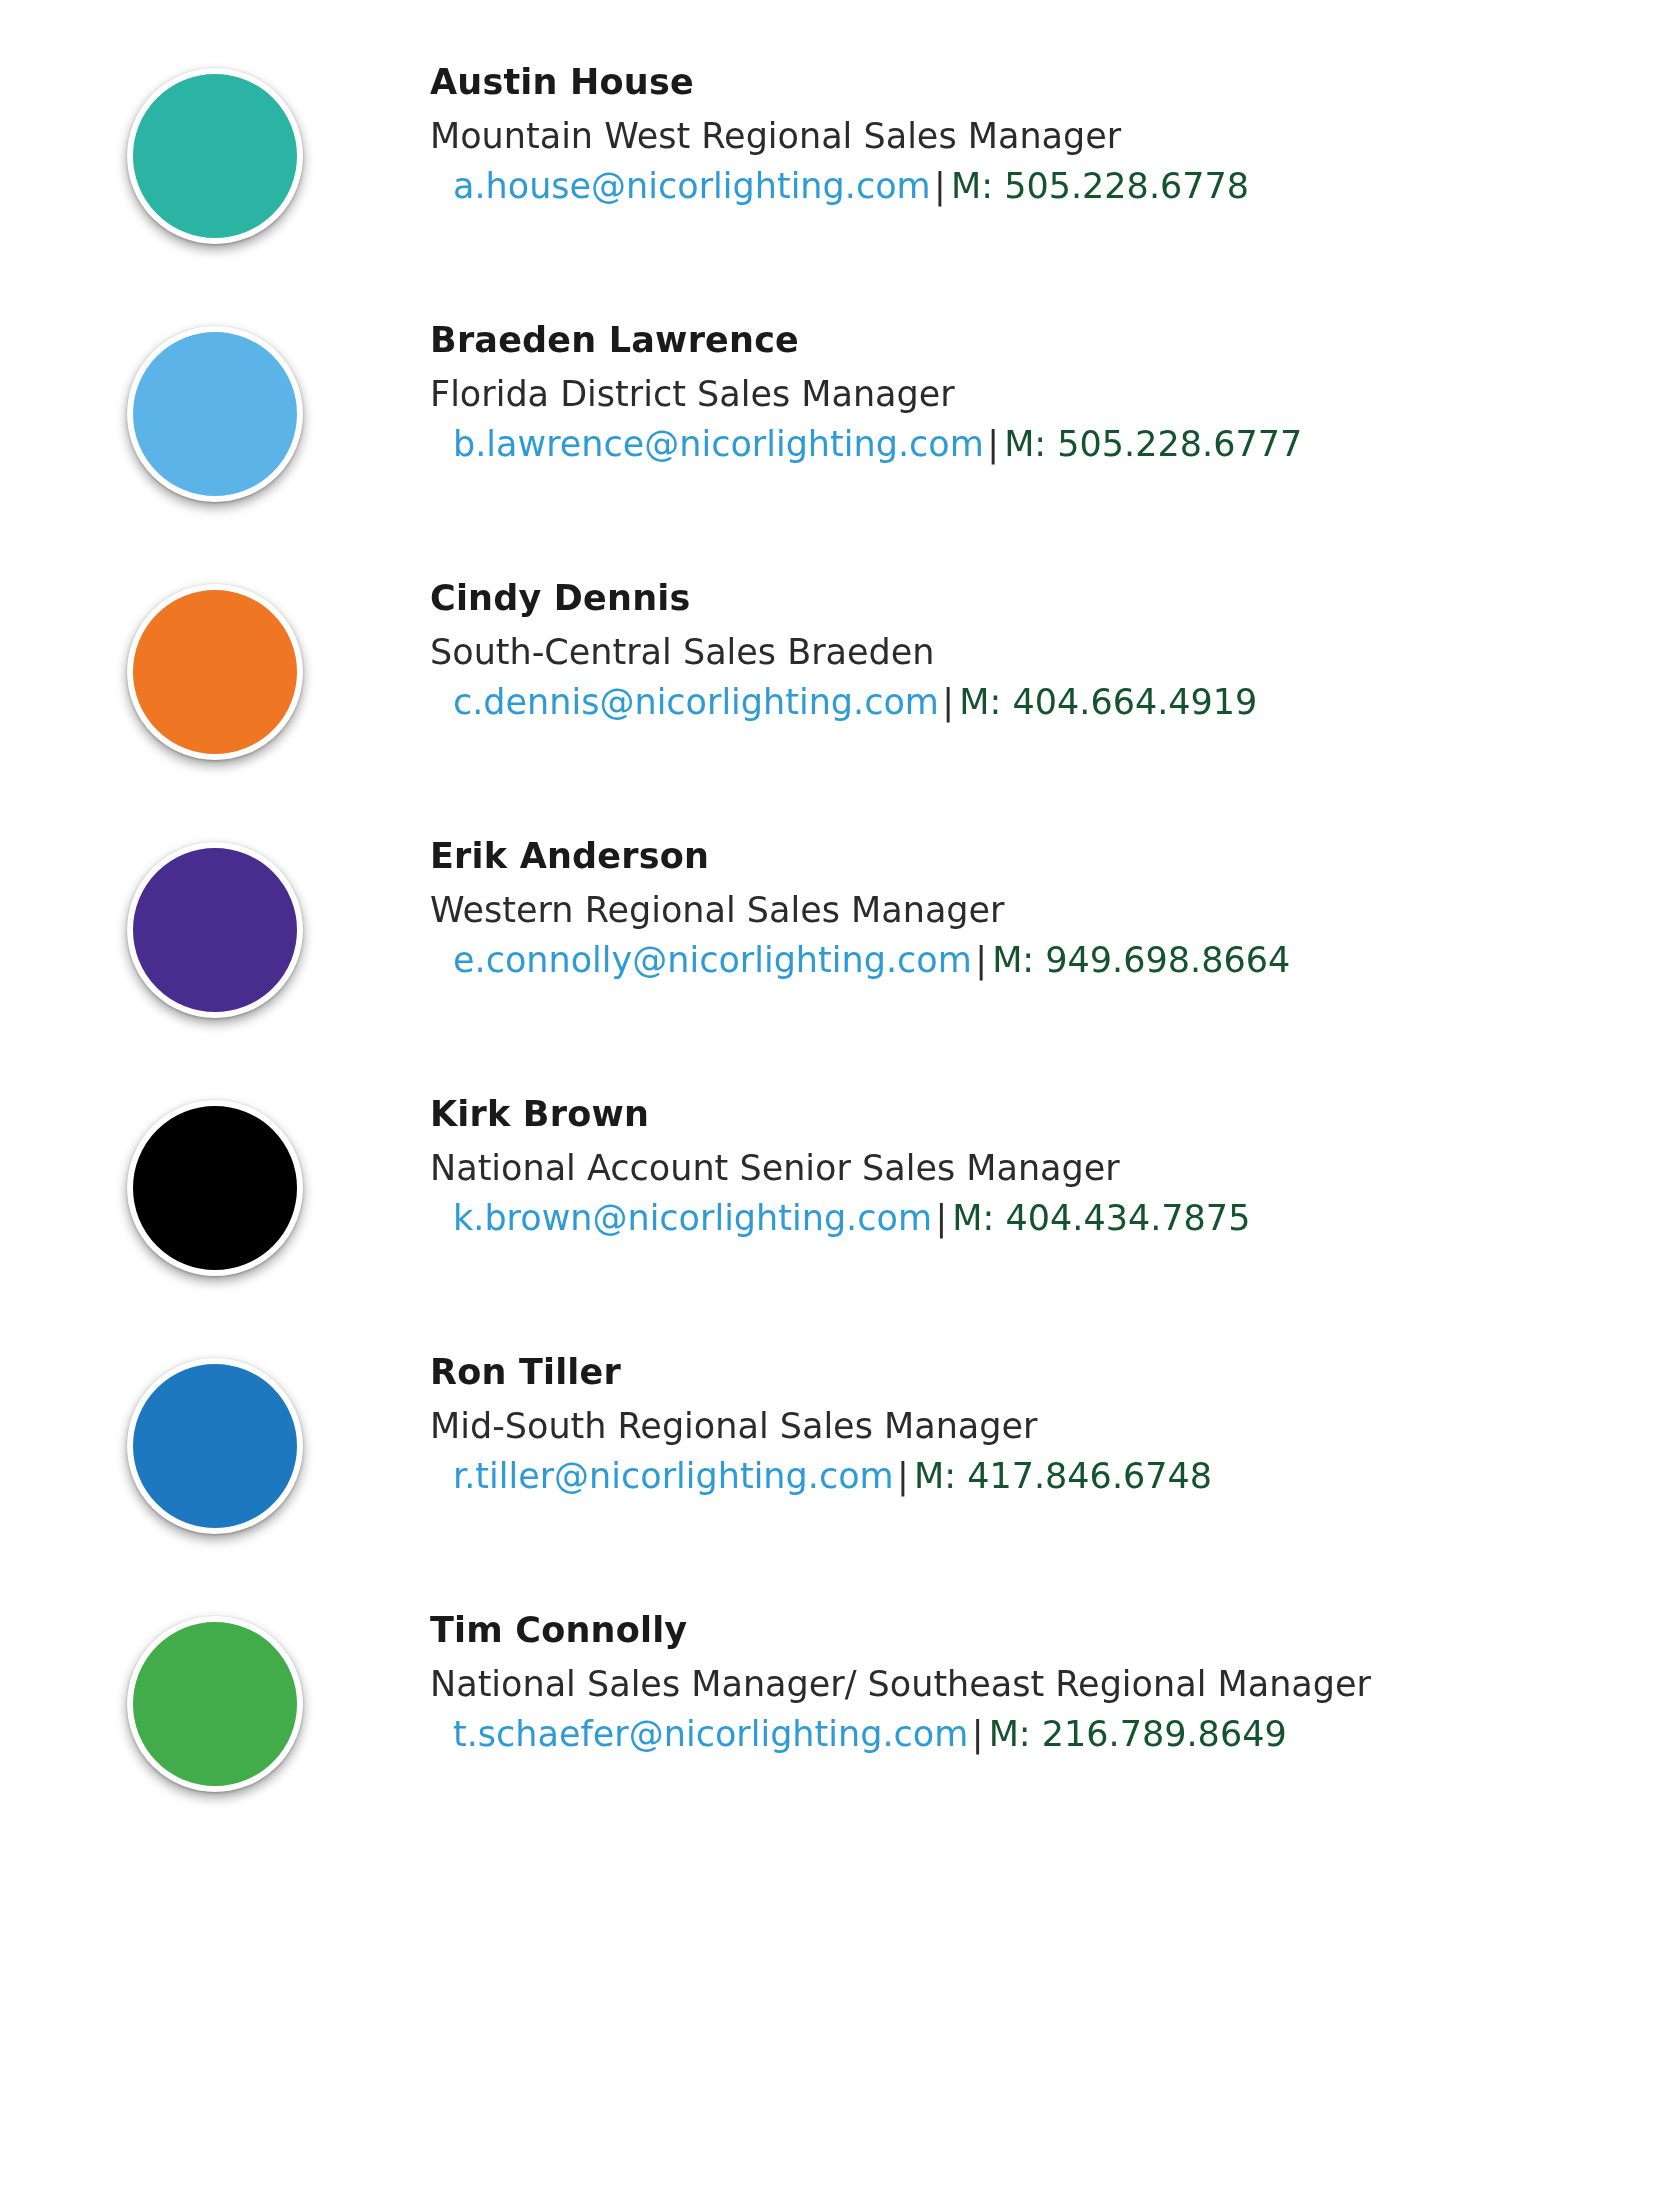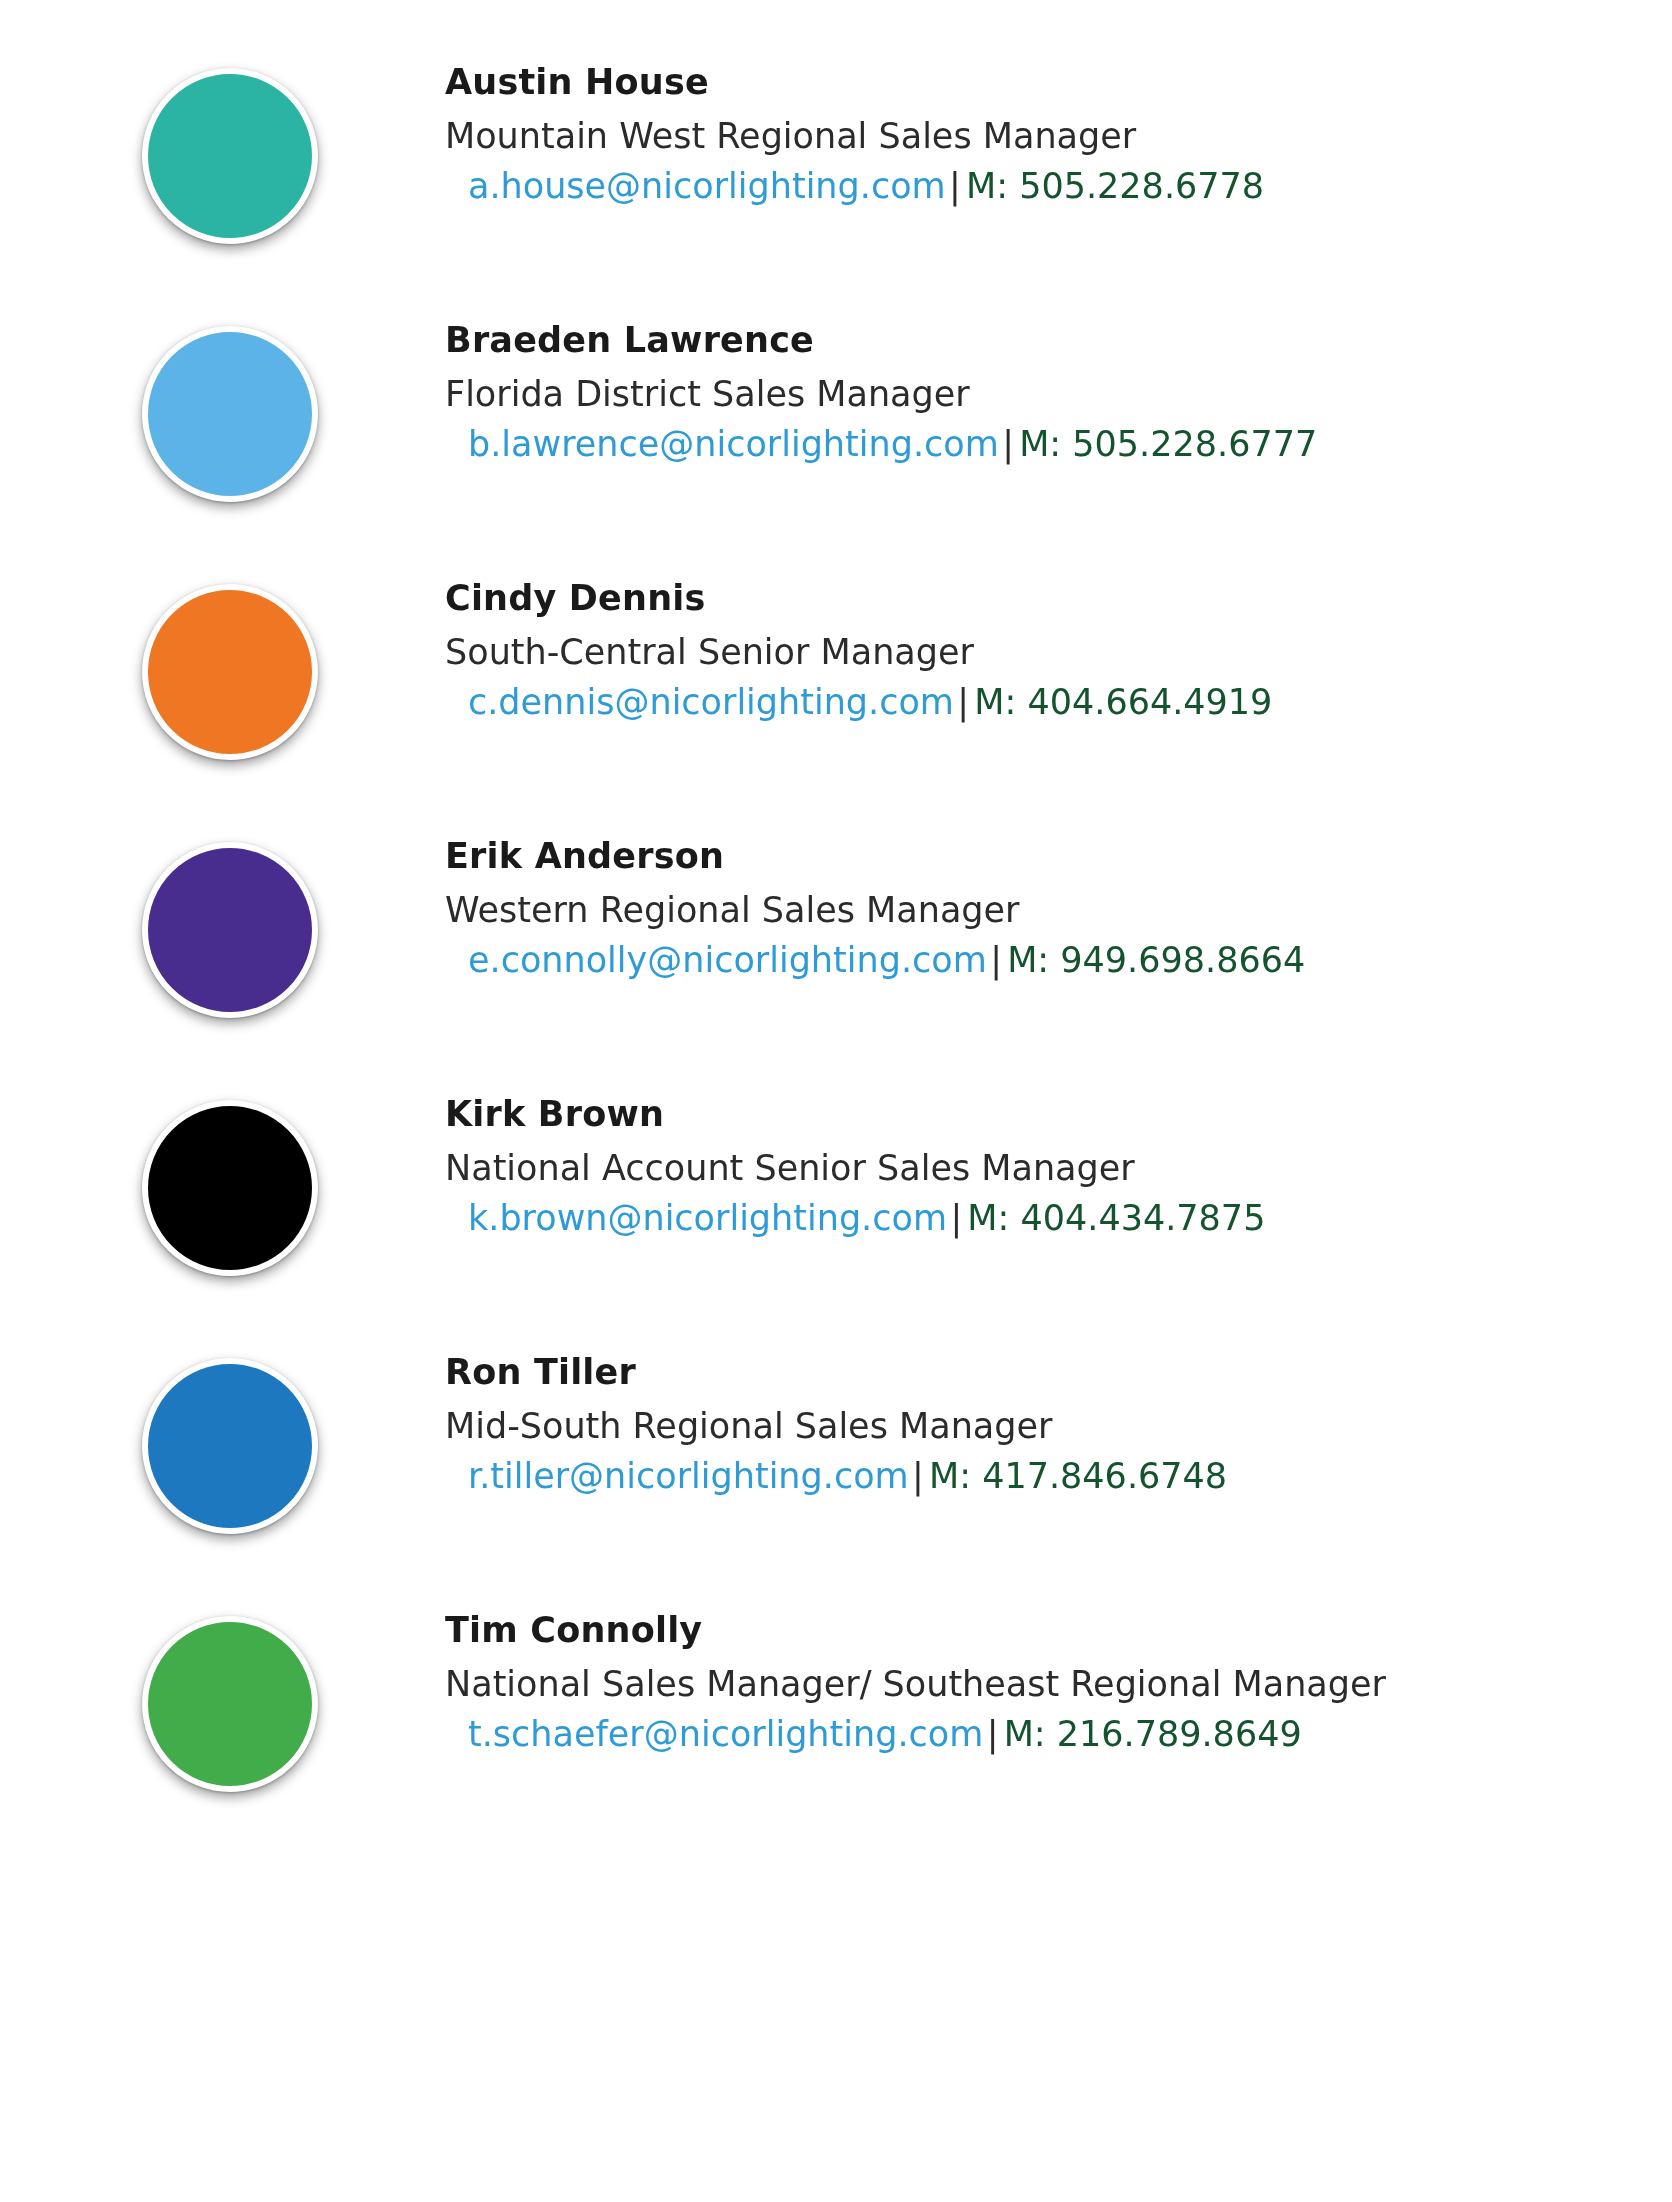--- a/index.html
+++ b/index.html
@@ -7,21 +7,21 @@
     padding: 0;
     background: #ffffff;
   }
   body {
     width: 1673px;
     height: 2203px;
     font-family: "DejaVu Sans", "Liberation Sans", sans-serif;
     -webkit-font-smoothing: antialiased;
   }
   .contact-list {
-    padding: 52px 0 0 15px;
+    padding: 52px 0 0 0;
     display: flex;
     flex-direction: column;
   }
   .contact-row {
     display: flex;
     align-items: flex-start;
     height: 258px;
     box-sizing: border-box;
   }
   .avatar-cell {
@@ -108,21 +108,21 @@
       </div>
     </div>
   </div>
 
   <div class="contact-row">
     <div class="avatar-cell">
       <div class="avatar" style="background:#ef7622"></div>
     </div>
     <div class="info-cell">
       <div class="name">Cindy Dennis</div>
-      <div class="title">South-Central Senior Manager</div>
+      <div class="title">South-Central Sales Braeden</div>
       <div class="contact-line">
         <a class="email" href="#">c.dennis@nicorlighting.com</a><span class="sep">|</span><span class="phone">M: 404.664.4919</span>
       </div>
     </div>
   </div>
 
   <div class="contact-row">
     <div class="avatar-cell">
       <div class="avatar" style="background:#482d8f"></div>
     </div>

